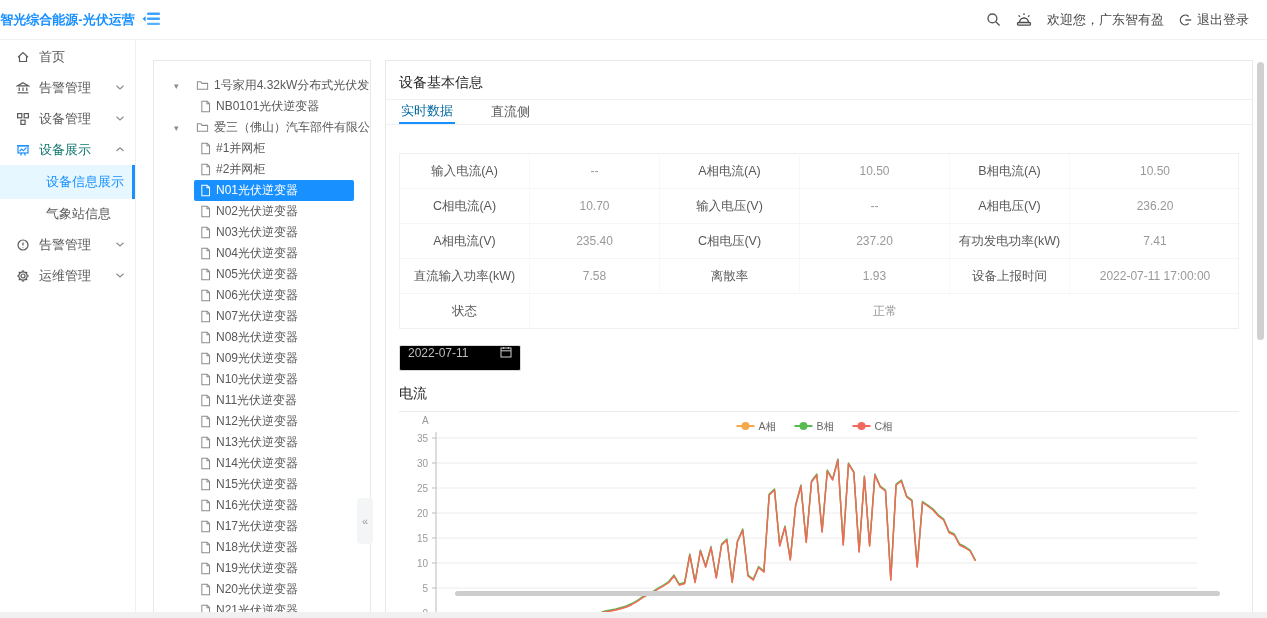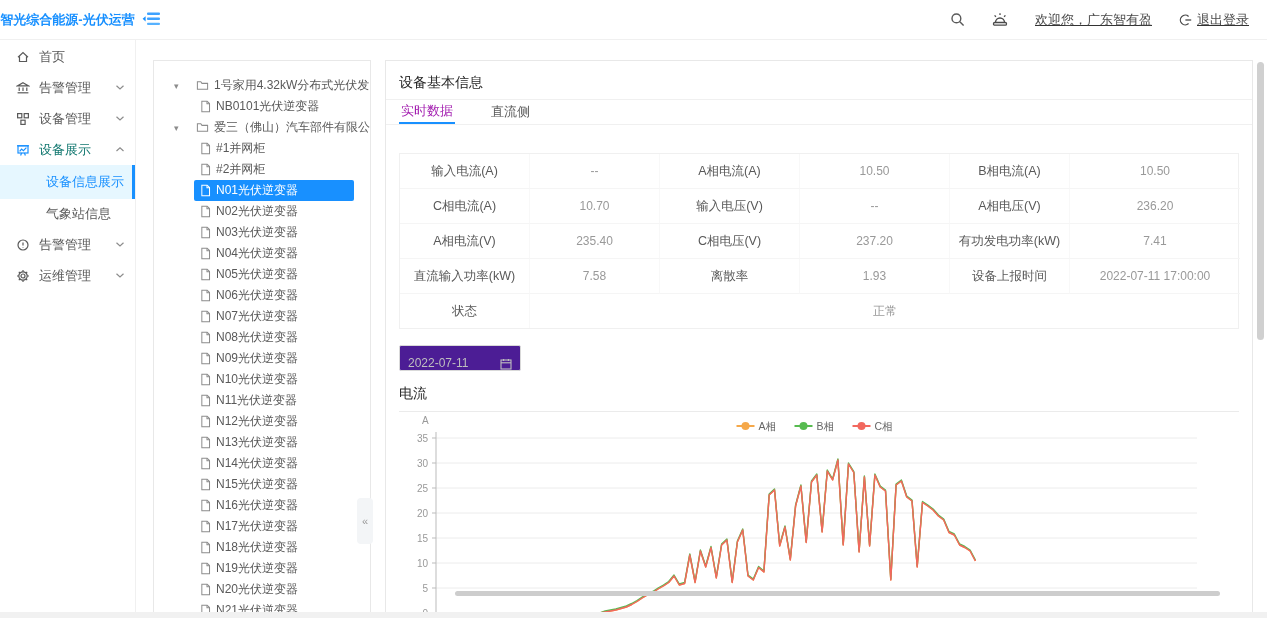--- a/index.html
+++ b/index.html
@@ -3,21 +3,21 @@
 <meta charset="utf-8">
 <style>
   html,body{margin:0;padding:0;}
   body{width:1267px;height:618px;overflow:hidden;position:relative;background:#fff;
        font-family:"Liberation Sans","DejaVu Sans",sans-serif;color:#333;}
   
   .header{position:absolute;top:0;left:0;right:0;height:39px;background:#fff;border-bottom:1px solid #f0f0f0;z-index:6;}
   .logo{position:absolute;left:0;top:0;width:135px;height:39px;line-height:39px;text-align:center;
         color:#1890ff;font-weight:bold;font-size:13px;white-space:nowrap;}
   .menu-fold{position:absolute;left:142px;top:10px;width:20px;height:18px;cursor:pointer;}
-  .header-right{position:absolute;right:18px;top:0;height:39px;display:flex;align-items:center;gap:26px;text-decoration:underline;}
+  .header-right{position:absolute;right:18px;top:0;height:39px;display:flex;align-items:center;gap:14px;}
   .h-icon{display:flex;align-items:center;cursor:pointer;}
   .welcome{font-size:13px;color:#4a4a4a;}
   .logout{display:flex;align-items:center;gap:5px;font-size:13px;color:#4a4a4a;cursor:pointer;}
   
   .side-nav{position:absolute;top:39px;left:0;width:135px;bottom:6px;background:#fff;border-right:1px solid #f0f0f0;padding-top:2px;z-index:5;}
   .nav-item{height:31px;display:flex;align-items:center;padding:0 10px 0 16px;font-size:13px;color:#595959;gap:9px;cursor:pointer;white-space:nowrap;text-align:right;}
   .nav-item .chev{margin-left:auto;display:flex;}
   .nav-item.active{color:#0f766e;}
   .nav-item svg{flex:none;}
   .sub-item{height:34px;line-height:34px;padding-left:46px;font-size:13px;color:#595959;cursor:pointer;white-space:nowrap;}
@@ -32,29 +32,29 @@
   .t-node svg{flex:none;color:#8c8c8c;}
   .tree-row.selected .t-node{background:#1890ff;color:#fff;width:148px;}
   .tree-row.selected .t-node svg{color:#fff;}
   .collapse-handle{position:absolute;left:357px;top:498px;width:16px;height:46px;background:#f3f5f7;border-radius:4px;
         display:flex;align-items:center;justify-content:center;color:#999;font-size:11px;cursor:pointer;z-index:3;}
   
   .main-panel{position:absolute;left:385px;top:60px;width:868px;height:600px;border:1px solid #e8e8e8;background:#fff;box-sizing:border-box;}
   .panel-title{height:25px;padding:13px 13px 0;font-size:14px;color:#262626;border-bottom:1px solid #f0f0f0;}
   .tabs{display:flex;align-items:center;height:24px;border-bottom:1px solid #f0f0f0;padding-left:13px;gap:34px;font-size:13px;}
   .tab{height:22px;line-height:22px;color:#595959;cursor:pointer;padding:0 2px;}
-  .tab.active{color:#a21caf;border-bottom:2px solid #1890ff;}
+  .tab.active{color:#0369a1;border-bottom:2px solid #1890ff;}
   .info-table{margin:28px 13px 0;display:grid;grid-template-columns:130px 130px 140px 150px 120px 170px;border:1px solid #f0f0f0;}
   .cell{height:34px;line-height:34px;text-align:center;font-size:12px;border-bottom:1px solid #f5f5f5;border-right:1px solid #f8f8f8;overflow:hidden;white-space:nowrap;}
   .cell.lab{color:#595959;font-size:12.5px;}
   .cell.val{color:#999;}
   .cell.last-col{border-right:none;}
   .cell.last-row{border-bottom:none;}
   .date-picker{margin:16px 0 0 13px;width:104px;height:24px;border:1px solid #d9d9d9;border-radius:2px;
-        display:flex;align-items:flex-end;justify-content:space-between;padding:0 8px;font-size:12px;color:#bfbfbf;cursor:pointer;background:#4c1d95;}
+        display:flex;align-items:flex-start;justify-content:space-between;padding:0 8px;font-size:12px;color:#bfbfbf;cursor:pointer;background:#000000;}
   .section-title{margin:14px 13px 0;font-size:14px;color:#262626;padding-bottom:8px;border-bottom:1px solid #ebebeb;}
   .chart-wrap{position:relative;margin:2px 0 0 13px;}
   
   .hbar{position:absolute;left:455px;top:591px;width:765px;height:5px;background:#cdcdcd;border-radius:3px;z-index:4;cursor:pointer;}
   .vbar{position:absolute;left:1257px;top:62px;width:7px;height:278px;background:#d0d0d0;border-radius:4px;z-index:4;cursor:pointer;}
   .bottom-strip{position:absolute;left:0;right:0;bottom:0;height:6px;background:#f1f1f1;z-index:7;}
   svg text{font-family:"Liberation Sans","DejaVu Sans",sans-serif;}
 </style>
 </head>
 <body>

